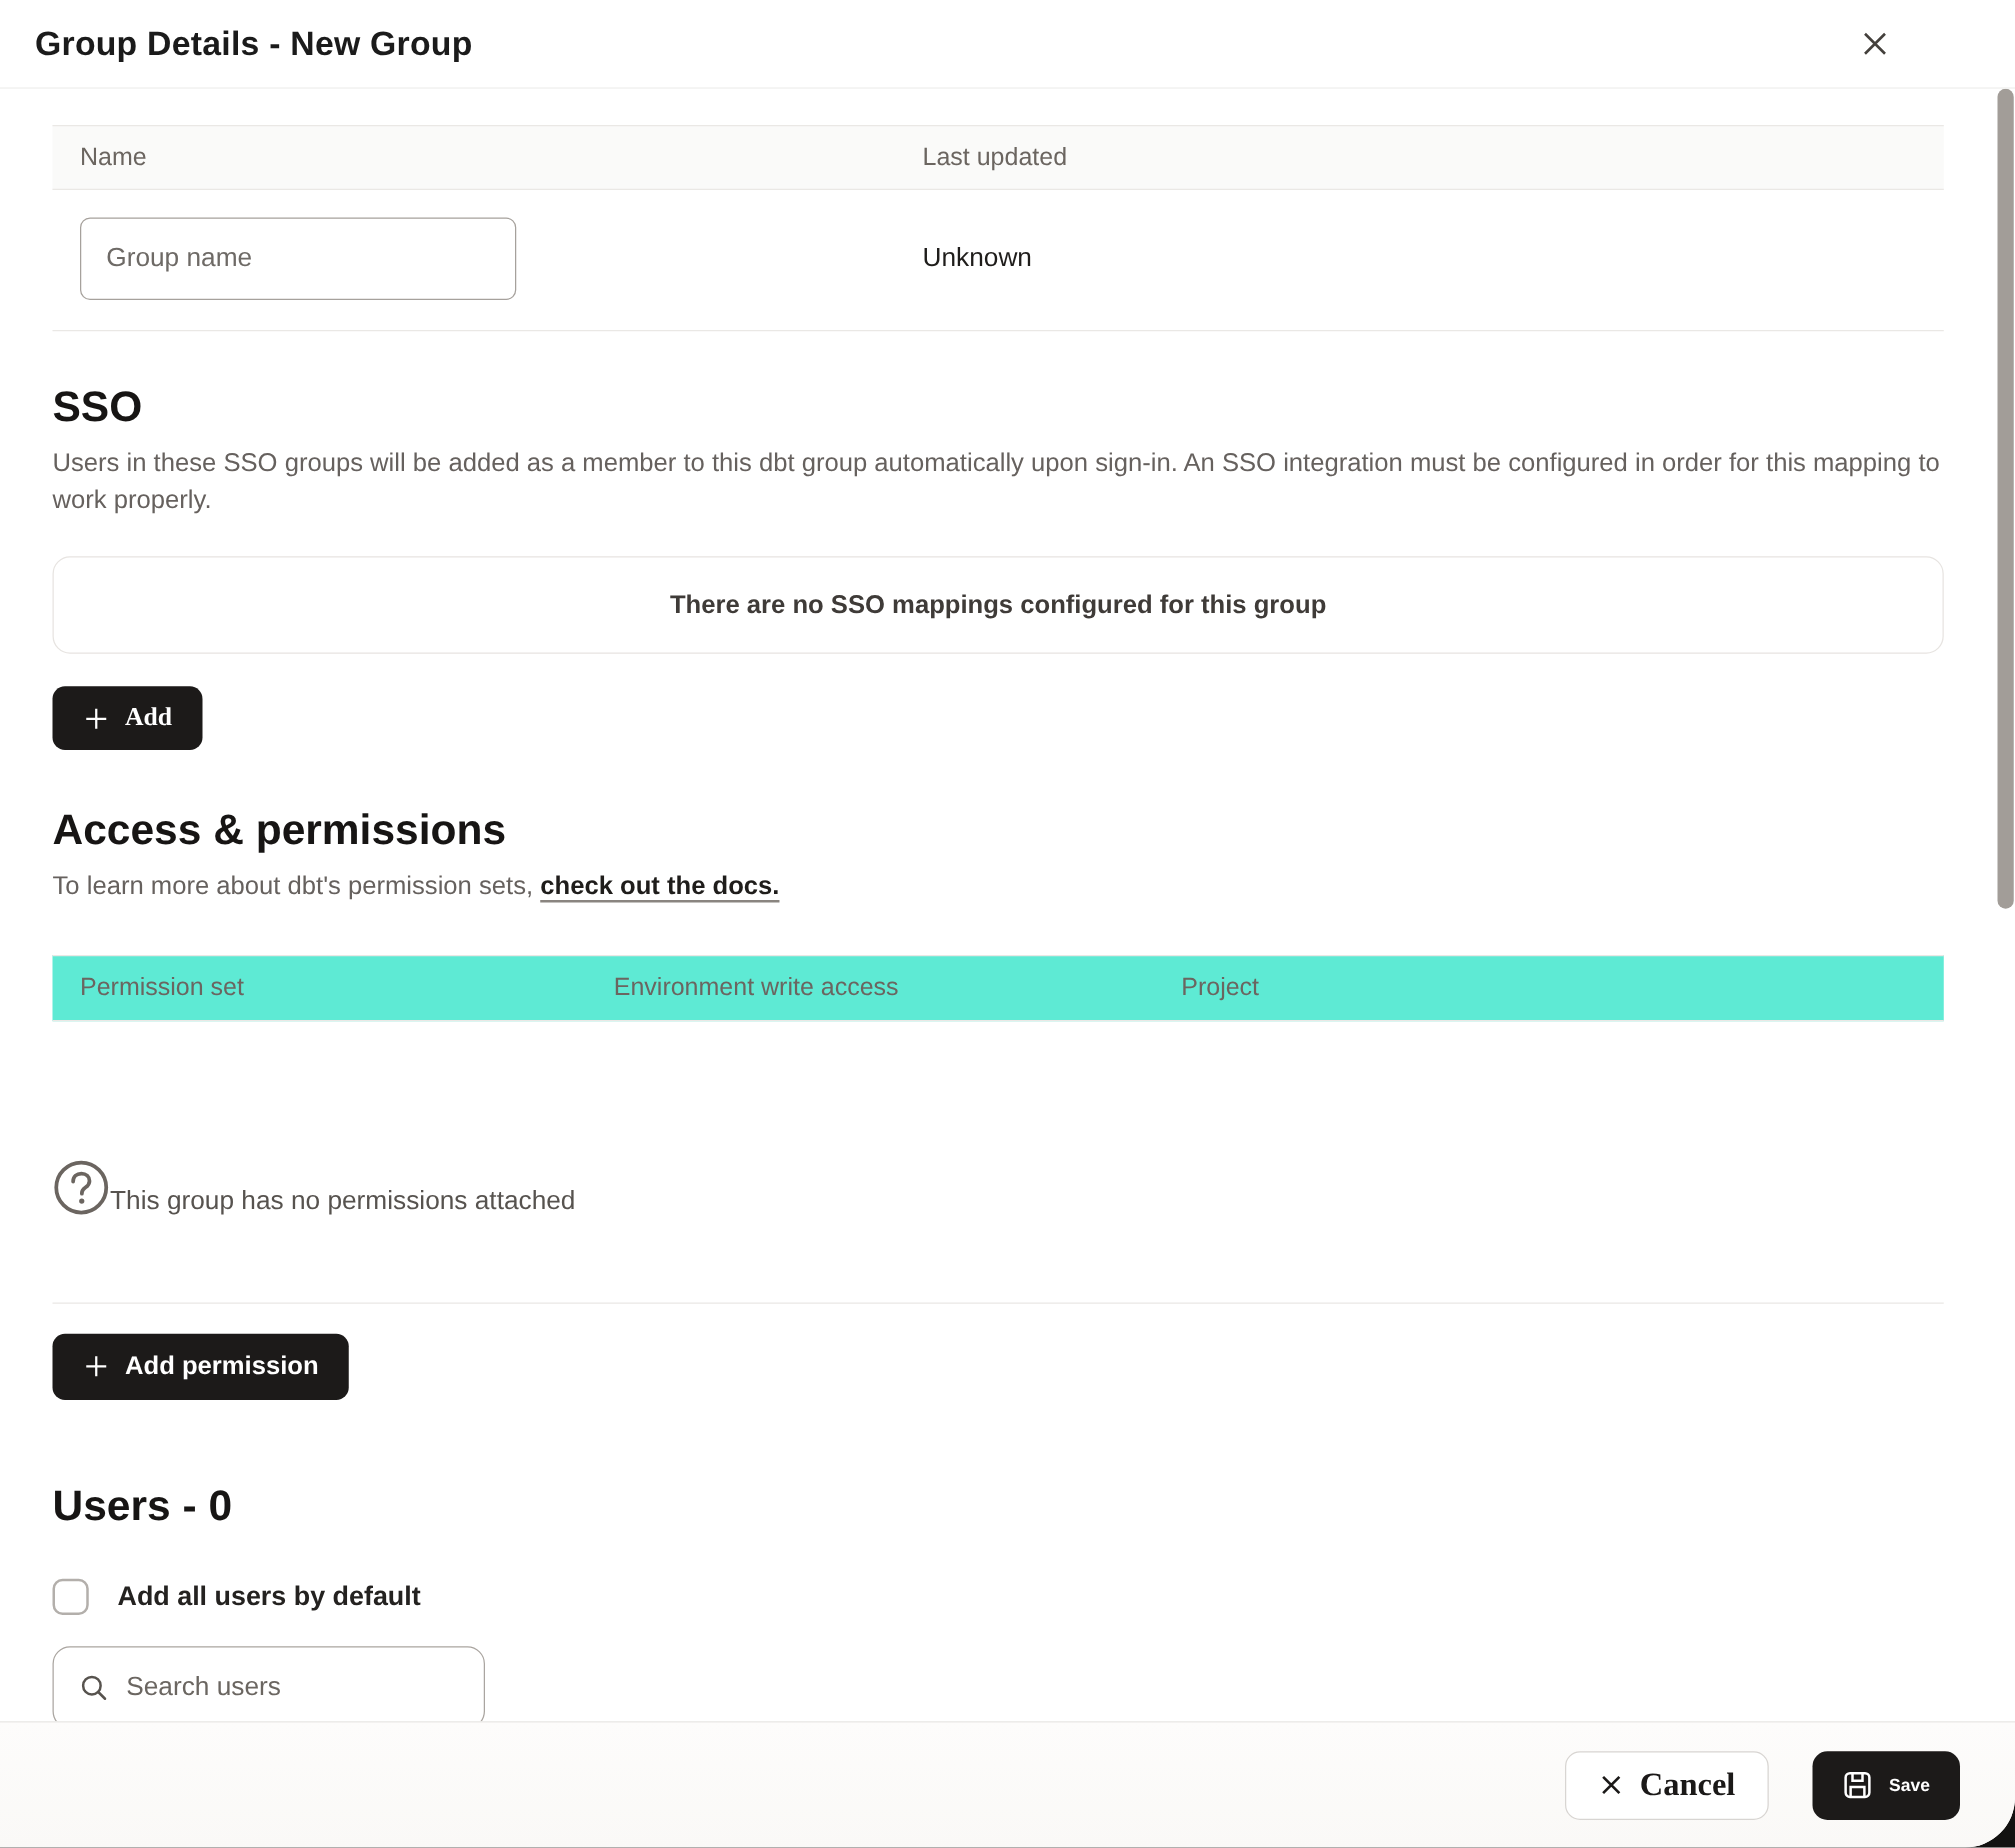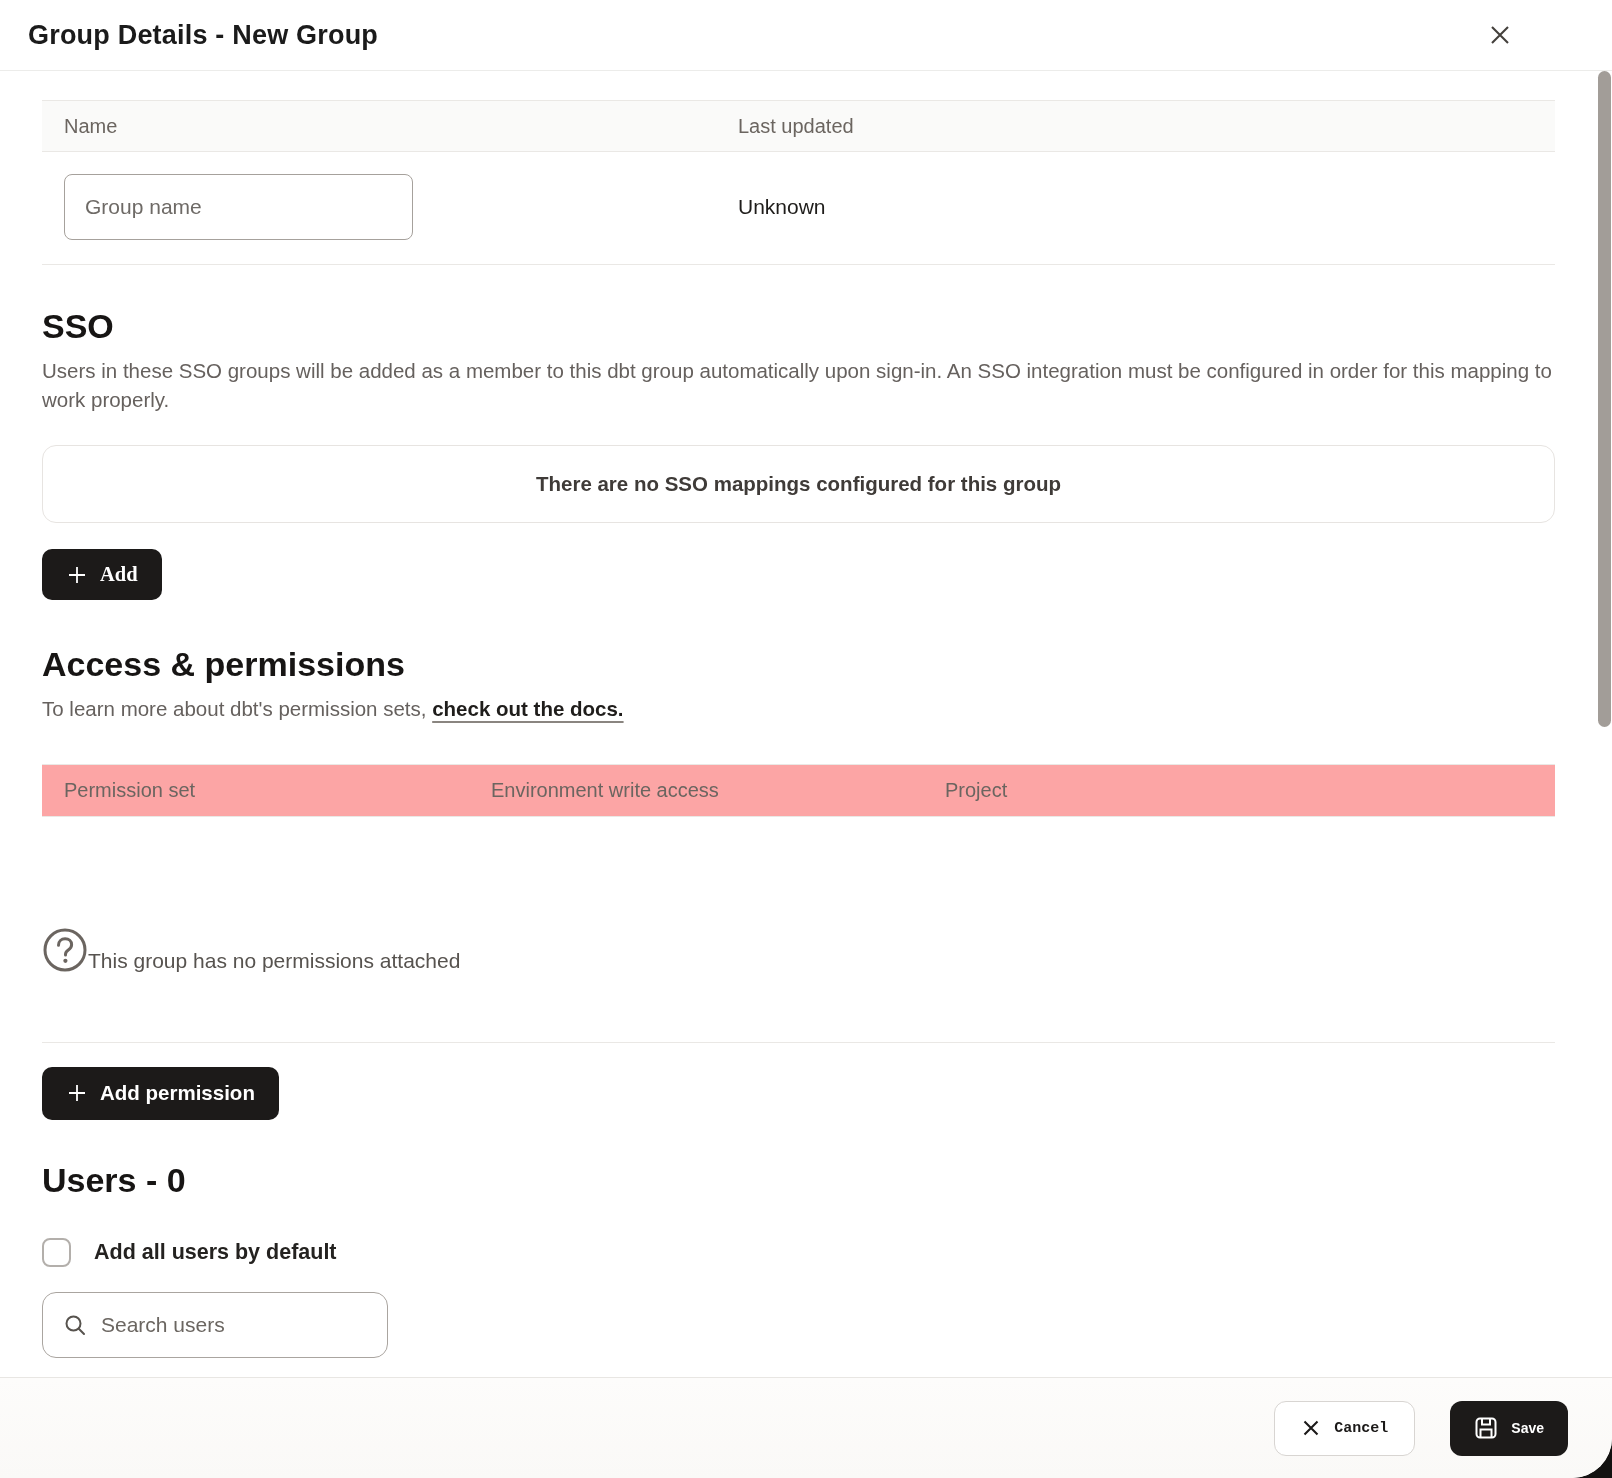--- a/index.html
+++ b/index.html
@@ -100,33 +100,33 @@
   .add-sso-btn { margin-top: 26px; font-family: Liberation Serif, serif; }
   .add-permission-btn { margin-top: 24px; height: 53px; }
 
   .ap-heading { margin-top: 46px; }
 
   
   .perm-table { margin-top: 40px; }
   .pt-header {
     display: grid; grid-template-columns: 427px 454px 1fr;
     height: 53px; align-items: center;
-    background: #fca5a5;
+    background: #5eead4;
     border-top: 1px solid #eae8e5; border-bottom: 1px solid #eae8e5;
   }
   .pt-header > div { padding-left: 22px; }
   .perm-empty {
     height: 226px; border-bottom: 1px solid #eae8e5;
     display: flex; flex-direction: row; align-items: center;
     padding-top: 42px;
   }
   .perm-empty-text { margin-top: 22px; font-size: 21px; color: #57534f; }
 
   
-  .users-heading { margin-top: 42px; }
+  .users-heading { margin-top: 67px; }
   .add-all-row { margin-top: 40px; display: flex; align-items: center; gap: 23px; }
   .checkbox {
     width: 29px; height: 29px; flex: 0 0 29px;
     border: 2px solid #b3afab; border-radius: 8px; background: #fff;
     cursor: pointer;
   }
   .add-all-label { font-size: 21.5px; font-weight: 600; color: #242220; cursor: pointer; }
   .search-wrap {
     margin-top: 25px;
     width: 346px; height: 66px;
@@ -147,22 +147,22 @@
     border-top: 1px solid #e8e6e3;
     background: linear-gradient(#fdfcfb, #faf9f7);
     display: flex; align-items: center; justify-content: flex-end;
     gap: 15px; padding-right: 44px;
     position: relative; z-index: 2;
   }
   .btn-cancel {
     display: inline-flex; align-items: center; gap: 13px;
     height: 55px; padding: 0 26px;
     background: #ffffff; border: 1.5px solid #d8d5d2; border-radius: 12px;
-    font-family: Liberation Mono, monospace;
-    font-size: 15px; font-weight: 600; color: #1b1918; cursor: pointer;
+    font-family: Liberation Serif, serif;
+    font-size: 26px; font-weight: 600; color: #1b1918; cursor: pointer;
   }
   .btn-save {
     display: inline-flex; align-items: center; gap: 13px;
     height: 55px; padding: 0 24px;
     background: #1c1a19; border: none; border-radius: 12px;
     font-family: "Liberation Sans", sans-serif;
     font-size: 14px; font-weight: 600; color: #ffffff; cursor: pointer; margin-left: 20px;
   }
   .icon { display: inline-flex; align-items: center; justify-content: center; }
 </style>

